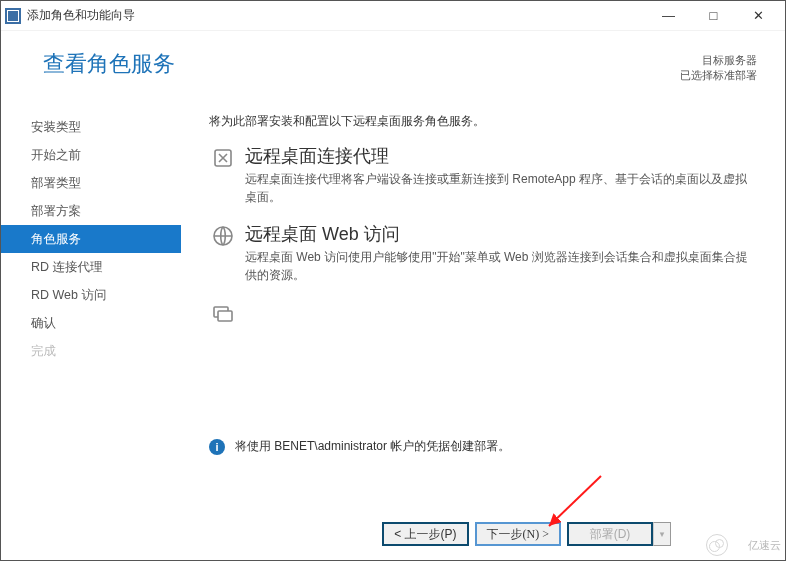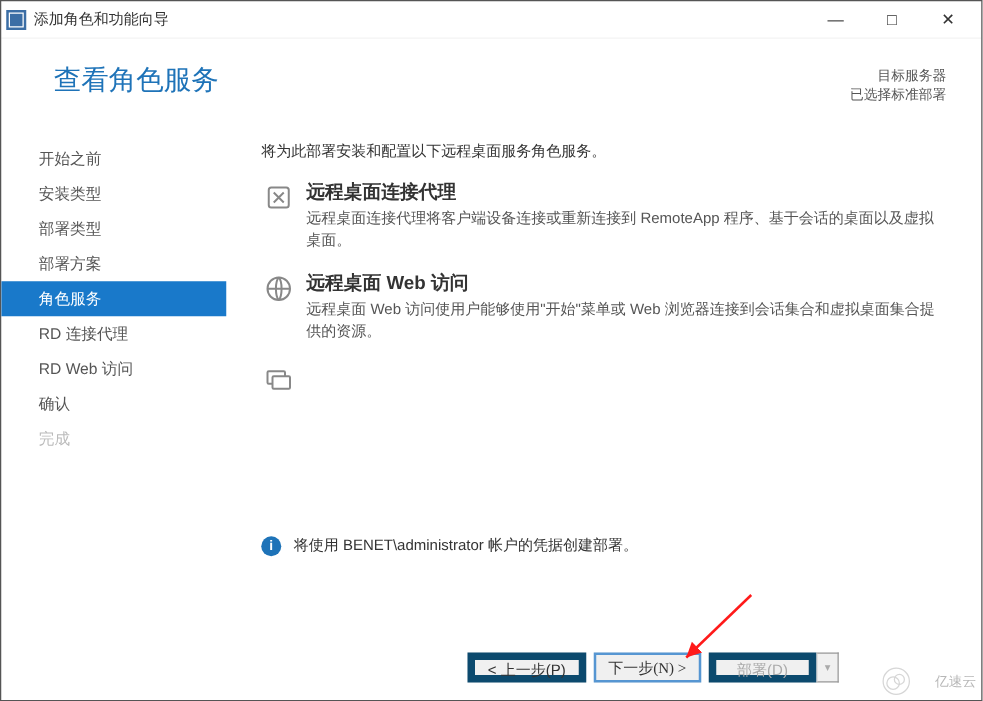--- a/index.html
+++ b/index.html
@@ -22,28 +22,28 @@
   .sidebar-item { padding: 4px 8px 4px 30px; font-size: 12.5px; color: #555; cursor: pointer; line-height: 1.6; }
   .sidebar-item.active { background: #1979ca; color: #fff; }
   .sidebar-item.disabled { color: #bbb; cursor: default; }
   
   .content { flex: 1; padding: 26px 28px 0 28px; font-size: 12px; color: #333; overflow: hidden; }
   .intro { margin-bottom: 14px; }
   .service { display: flex; margin-bottom: 16px; }
   .service-icon { width: 28px; height: 28px; margin-right: 8px; flex-shrink: 0; display:flex; align-items:center; justify-content:center; }
   .service-icon svg { width: 24px; height: 24px; }
   .service-text { flex: 1; }
-  .service-title { font-size: 15px; margin-bottom: 2px; font-weight: bold; }
+  .service-title { font-size: 18px; margin-bottom: 2px; }
   .service-desc { color: #555; line-height: 1.5; }
   
   .info-line { display: flex; align-items: center; margin-top: 110px; }
   .info-icon { width: 16px; height: 16px; border-radius: 50%; background: #1e73b8; color: #fff; font-size: 11px; font-weight: bold; display: flex; align-items: center; justify-content: center; margin-right: 10px; }
   
   .footer { position: absolute; bottom: 14px; right: 22px; display: flex; gap: 6px; }
-  .btn { min-width: 86px; height: 24px; border: 6px solid #0c4a6e; background: #f0f0f0; font-size: 12px; color: #333; padding: 0 10px; cursor: pointer; position: relative; }
+  .btn { min-width: 86px; height: 24px; border: 2px solid #0c4a6e; background: #f0f0f0; font-size: 12px; color: #333; padding: 0 10px; cursor: pointer; position: relative; }
   .btn.default { border: 2px solid #5696d2; font-family: Liberation Serif, serif; }
   .btn:disabled { color: #aaa; cursor: default; }
   .btn-deploy-wrap { position: relative; }
   .btn-menu-arrow { width: 18px; height: 24px; border: 1px solid #999; border-left: 1px solid #ccc; background: #f0f0f0; font-size: 9px; color: #aaa; cursor: default; }
 
   .arrow-annot { position:absolute; left: 540px; top: 470px; pointer-events:none; }
 
   .watermark { position:absolute; right:4px; bottom:4px; opacity:.6; font-size:11px; color:#888; display:flex; align-items:center; gap:20px; }
   .watermark-logo { width:22px; height:22px; border:1px solid #bbb; border-radius:50%; display:flex; align-items:center; justify-content:center; position:relative; }
   .watermark-logo::before, .watermark-logo::after { content:""; position:absolute; border:1px solid #bbb; border-radius:50%; }
@@ -66,22 +66,22 @@
 <div class="header">
   <div class="page-title">查看角色服务</div>
   <div class="header-right">
     <div>目标服务器</div>
     <div>已选择标准部署</div>
   </div>
 </div>
 
 <div class="body">
   <div class="sidebar">
+    <div class="sidebar-item">安装类型</div>
     <div class="sidebar-item">开始之前</div>
-    <div class="sidebar-item">安装类型</div>
     <div class="sidebar-item">部署类型</div>
     <div class="sidebar-item">部署方案</div>
     <div class="sidebar-item active">角色服务</div>
     <div class="sidebar-item">RD 连接代理</div>
     <div class="sidebar-item">RD Web 访问</div>
     <div class="sidebar-item">确认</div>
     <div class="sidebar-item disabled">完成</div>
   </div>
 
   <div class="content">

